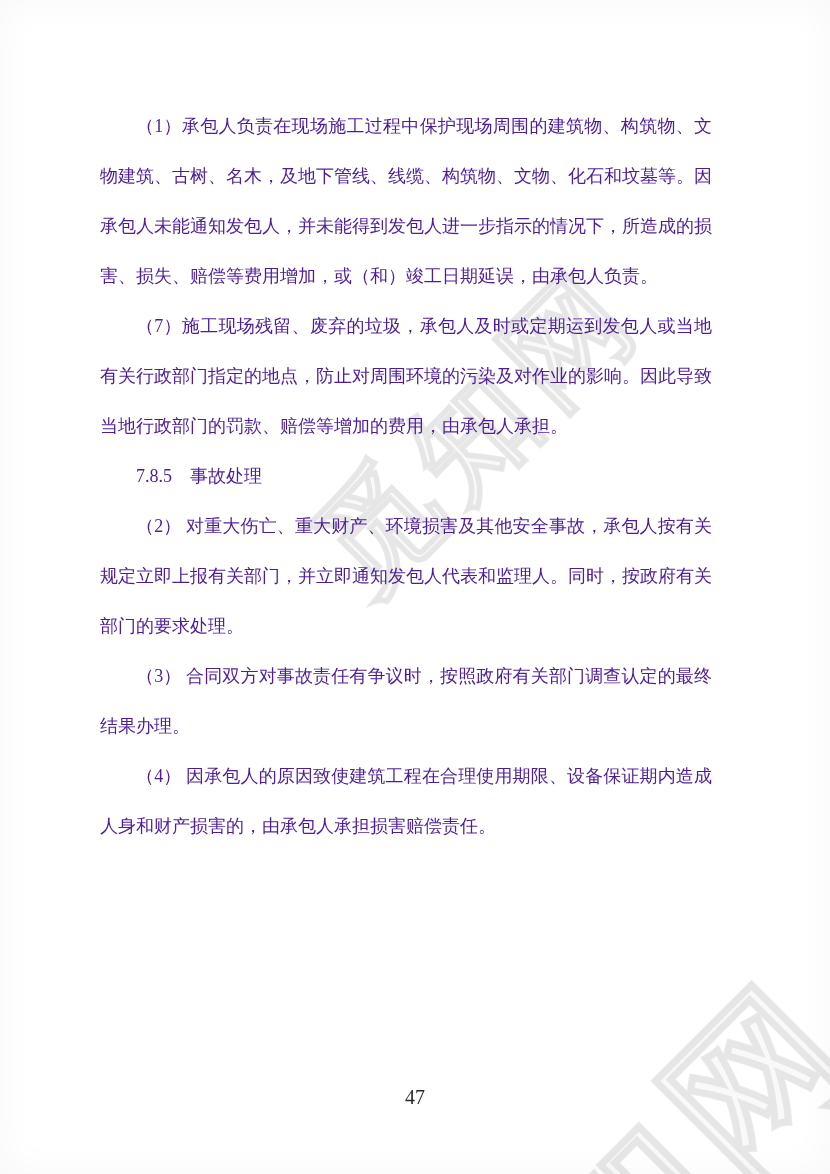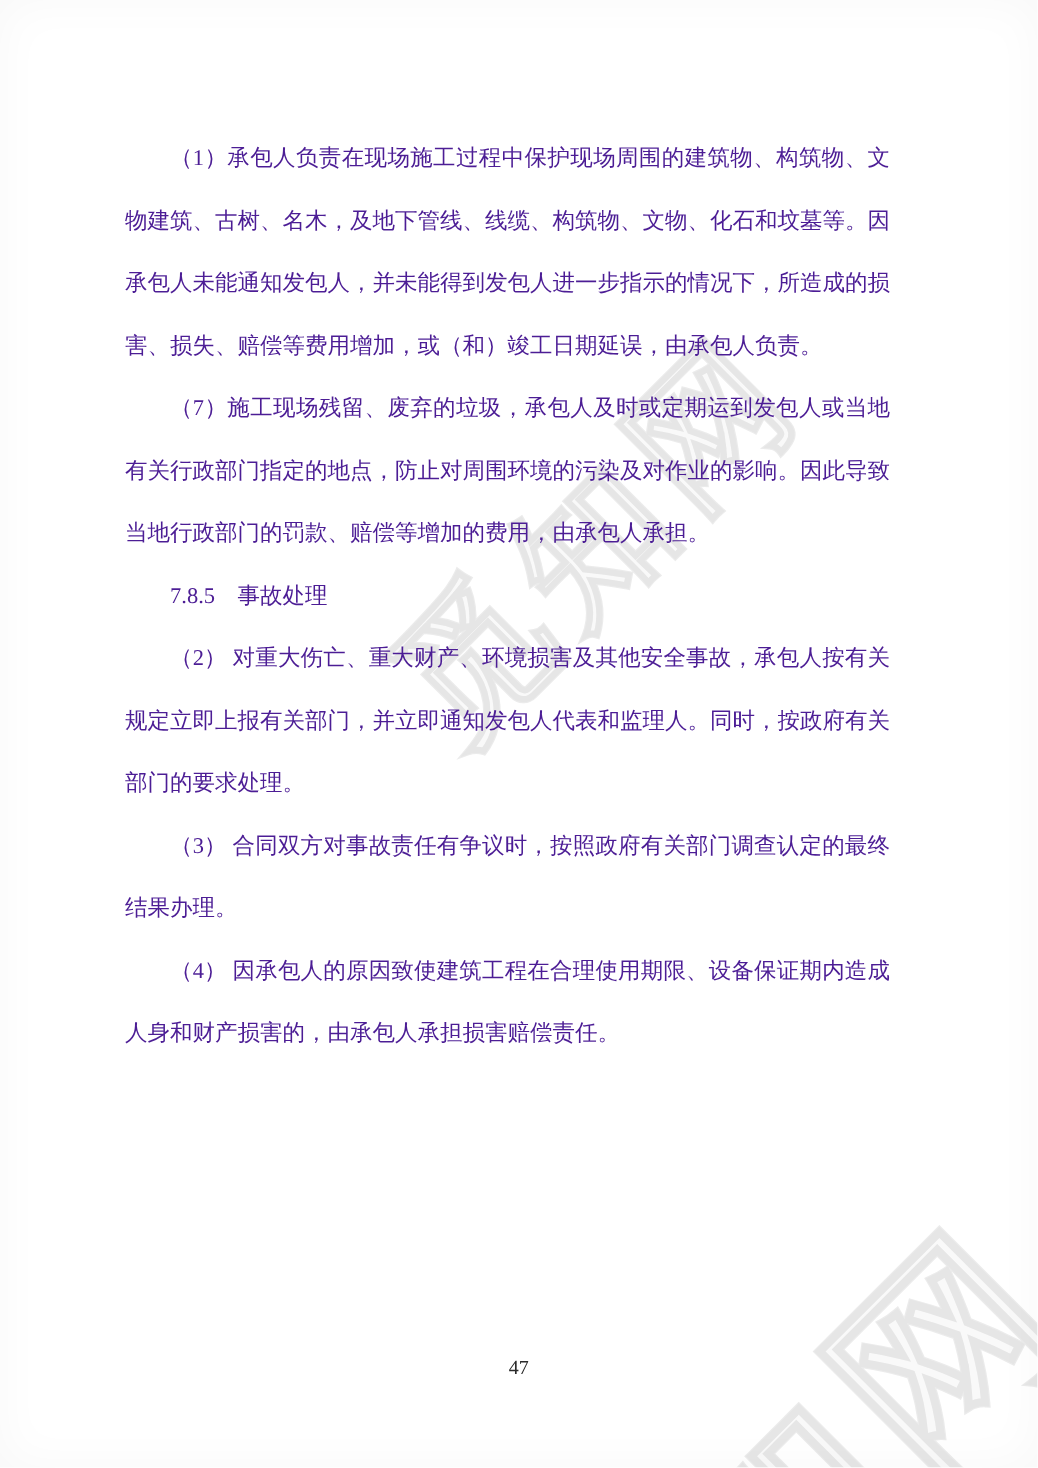--- a/index.html
+++ b/index.html
@@ -37,21 +37,21 @@
     margin: 0;
     padding: 0;
     text-indent: 2em;
   }
   .page-number {
     position: absolute;
     left: 0;
     width: 830px;
     top: 1086px;
     text-align: center;
-    font-size: 16px;
+    font-size: 20px;
     color: #2a2a2a;
     z-index: 2;
   }
   .watermark {
     position: absolute;
     z-index: 1;
     font-family: "Liberation Sans", "DejaVu Sans", sans-serif;
     font-weight: bold;
     color: rgba(130, 130, 130, 0.05);
     -webkit-text-stroke: 2px rgba(130, 130, 130, 0.16);

